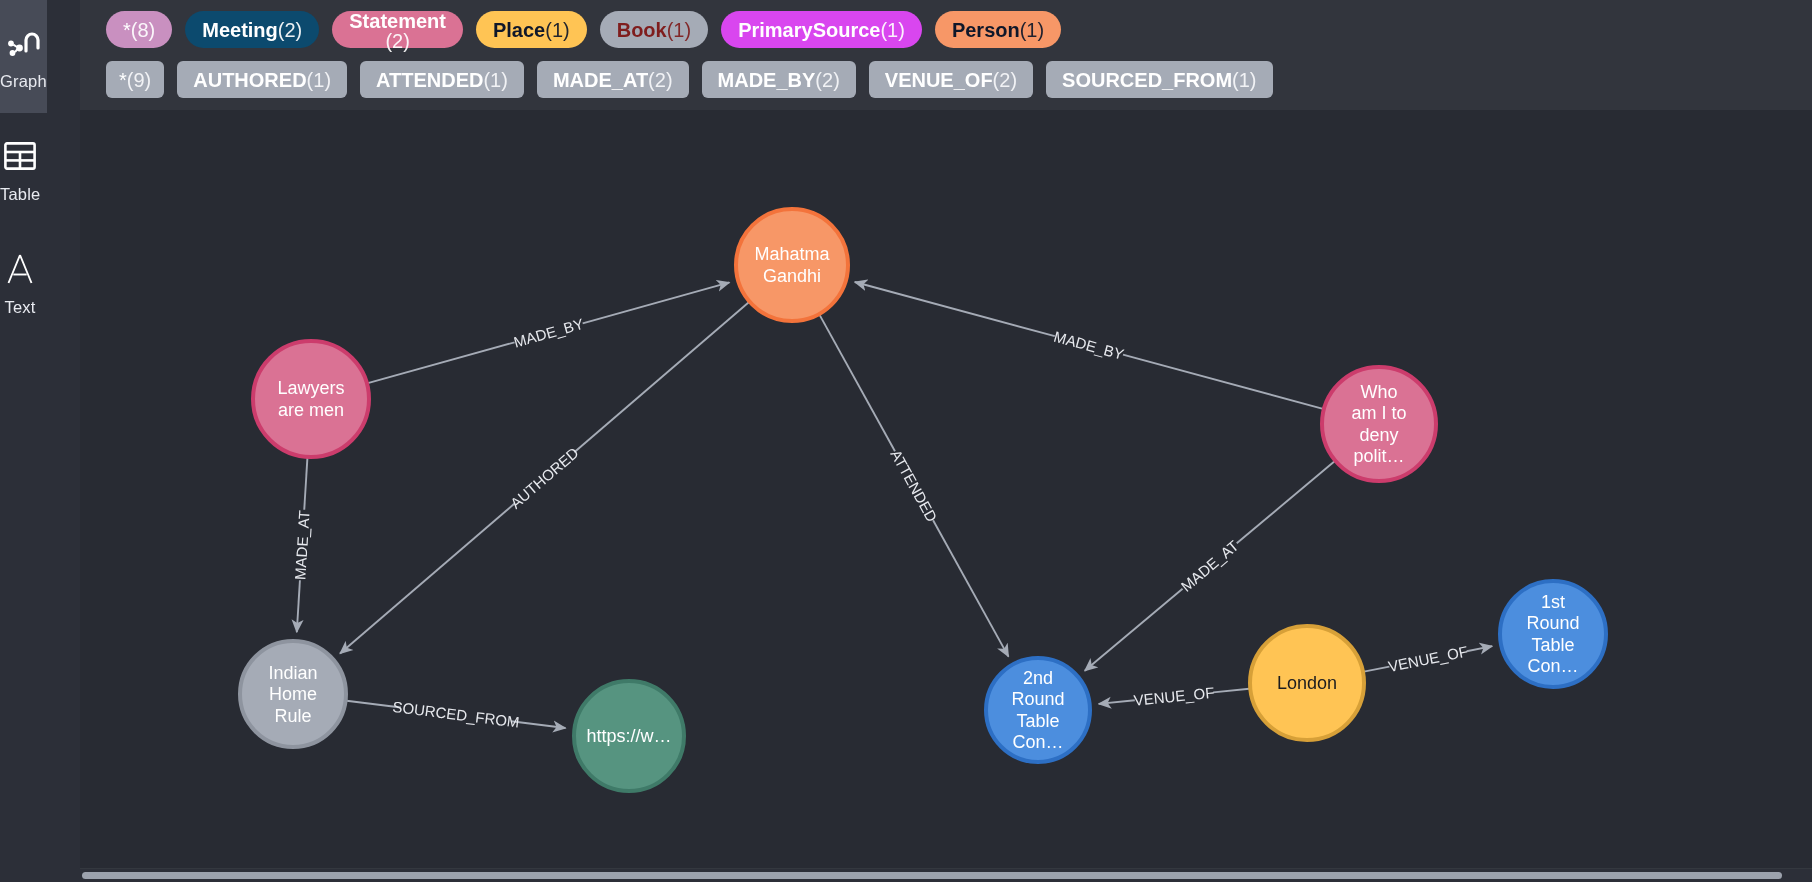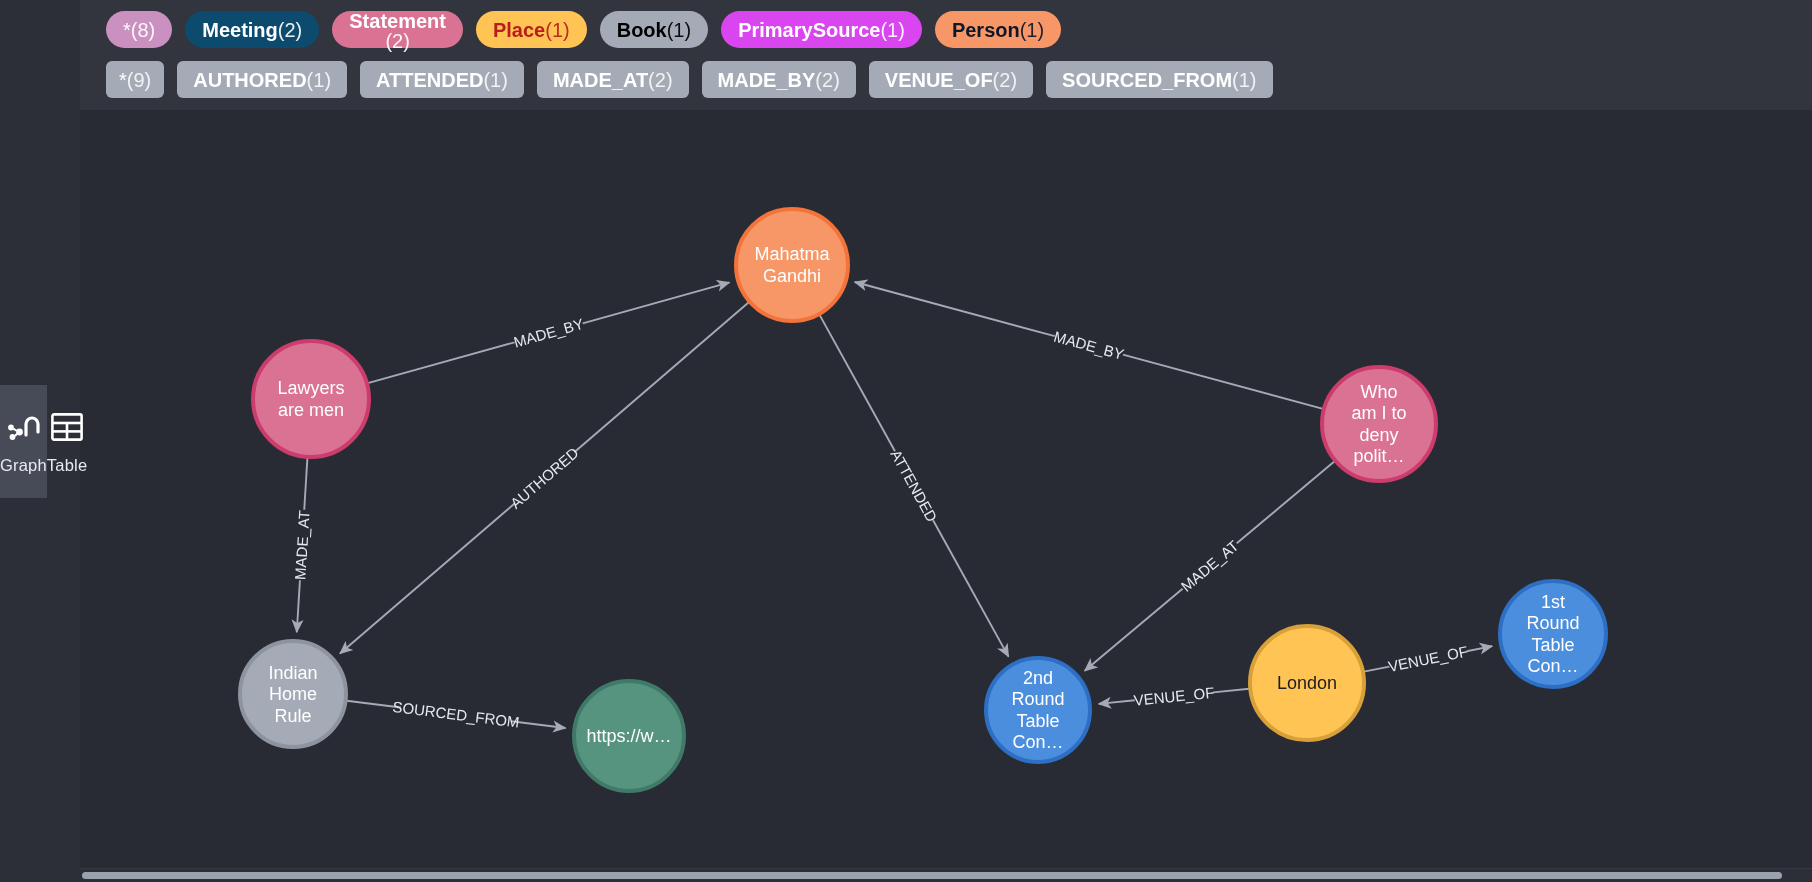--- a/index.html
+++ b/index.html
@@ -10,22 +10,22 @@
     font-family: "Liberation Sans", sans-serif;
     overflow: hidden;
   }
   #app { position: relative; width: 1812px; height: 882px; display: flex; }
 
   
   .sidebar {
     width: 80px; height: 882px;
     background: #2c2f38;
     flex: 0 0 80px;
-    display: flex; 
-    align-items: center;
+    display: flex; flex-direction: column;
+    align-items: flex-start;
     z-index: 5;
   }
   .side-item {
     height: 113px;
     display: flex; flex-direction: column;
     align-items: center; justify-content: center;
     gap: 9px;
     cursor: pointer;
     color: #e6e9ef;
   }
@@ -139,43 +139,52 @@
         <span class="sico">
           <svg width="32" height="28" viewBox="0 0 32 28">
             <rect x="1.4" y="1.4" width="29.2" height="25.2" rx="1.6" stroke="#fff" stroke-width="2.6" fill="none"></rect>
             <line x1="1.4" y1="10" x2="30.6" y2="10" stroke="#fff" stroke-width="2.6"></line>
             <line x1="1.4" y1="18.4" x2="30.6" y2="18.4" stroke="#fff" stroke-width="2.6"></line>
             <line x1="16" y1="10" x2="16" y2="26.6" stroke="#fff" stroke-width="2.6"></line>
           </svg>
         </span>
         <span class="slabel">Table</span>
       </div>
+      <div class="side-item">
+        <span class="sico">
+          <svg width="34" height="34" viewBox="0 0 34 34">
+            <path d="M17 3 L5.5 31 M17 3 L28.5 31" stroke="#fff" stroke-width="1.9" fill="none"></path>
+            <line x1="10.3" y1="22.5" x2="23.7" y2="22.5" stroke="#fff" stroke-width="1.9"></line>
+          </svg>
+        </span>
+        <span class="slabel">Text</span>
+      </div>
     </nav>
 
   <div class="main">
 
     <div class="header">
       <div class="chiprow" id="node-chips">
           <div class="chip star" style="background: rgb(201, 144, 192); color: rgb(255, 255, 255);">
             <span>*</span>
             <span class="cnt">(8)</span>
           </div>
           <div class="chip" style="background: #0c4a6e; color: rgb(255, 255, 255);">
             <span>Meeting</span>
             <span class="cnt">(2)</span>
           </div>
           <div class="chip" style="background: rgb(218, 114, 148); color: rgb(255, 255, 255); flex-direction: column;">
             <span>Statement</span>
             <span class="cnt">(2)</span>
           </div>
-          <div class="chip" style="background: rgb(255, 196, 84); color: #b91c1c;">
+          <div class="chip" style="background: rgb(255, 196, 84); color: #0f172a;">
             <span>Place</span>
             <span class="cnt">(1)</span>
           </div>
-          <div class="chip" style="background: rgb(165, 171, 182); color: #000000;">
+          <div class="chip" style="background: rgb(165, 171, 182); color: #7f1d1d;">
             <span>Book</span>
             <span class="cnt">(1)</span>
           </div>
           <div class="chip" style="background: #d946ef; color: rgb(255, 255, 255);">
             <span>PrimarySource</span>
             <span class="cnt">(1)</span>
           </div>
           <div class="chip" style="background: rgb(247, 151, 103); color: #0f172a;">
             <span>Person</span>
             <span class="cnt">(1)</span>

